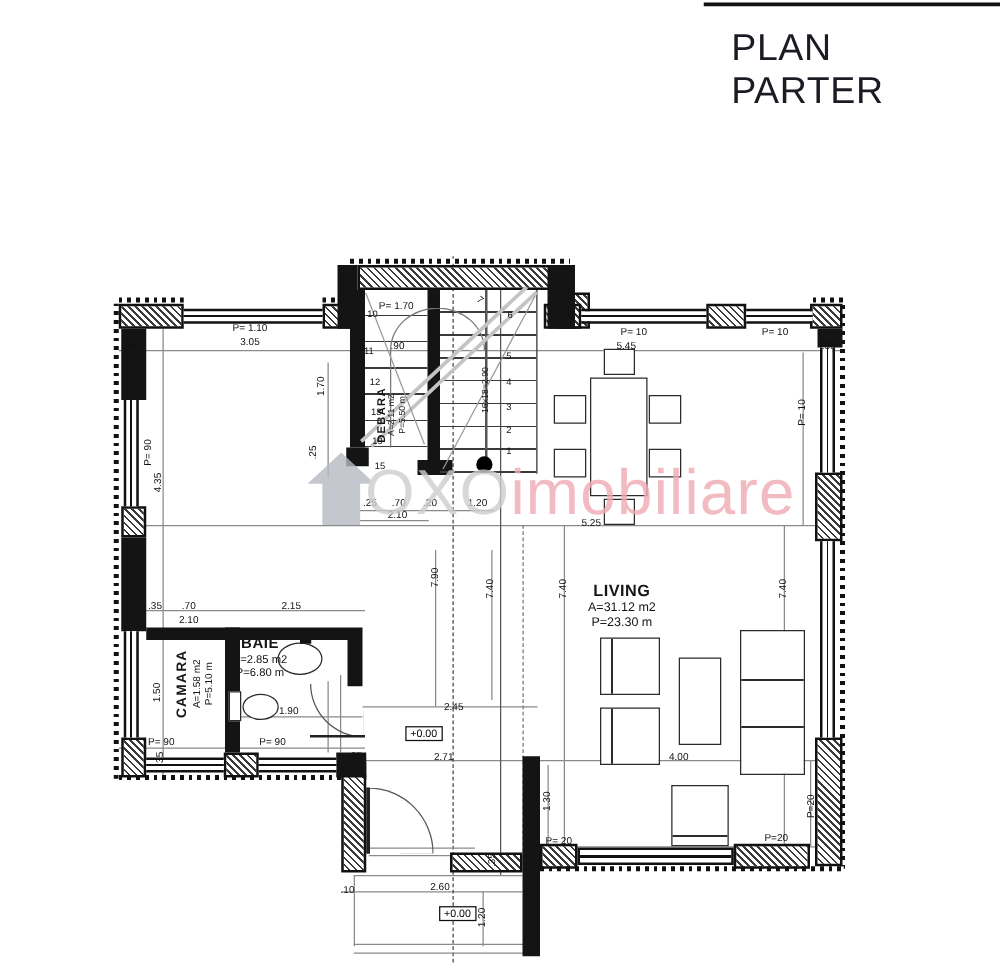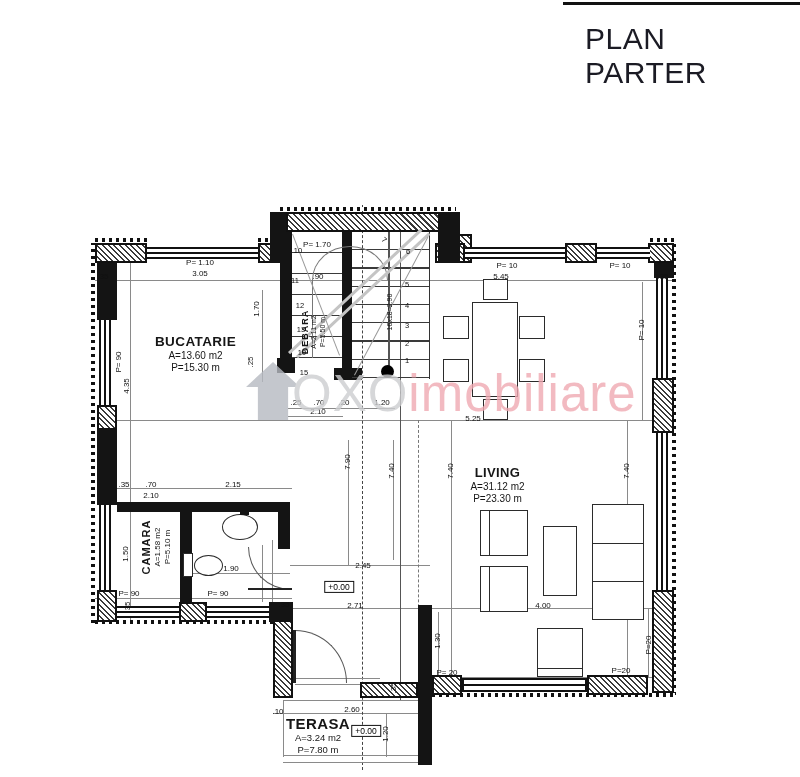--- a/index.html
+++ b/index.html
@@ -191,44 +191,39 @@
   <div class="furn ellipse" style="left:222px;top:514px;width:36px;height:26px"></div>
   <div class="wall" style="left:240px;top:511px;width:9px;height:4px"></div>
   <div class="furn" style="left:183px;top:553px;width:10px;height:24px"></div>
   <div class="furn ellipse" style="left:194px;top:555px;width:29px;height:21px"></div>
   <div class="arc" style="left:248px;top:547px;width:43px;height:43px;border:1.2px solid #555;border-top:none;border-right:none;border-bottom-left-radius:100% 100%"></div>
   <div class="wall" style="left:248px;top:588px;width:44px;height:2px;background:#222"></div>
 
   <div class="arc" style="left:295px;top:630px;width:52px;height:53px;border:1.2px solid #555;border-left:none;border-bottom:none;border-top-right-radius:100% 100%"></div>
   <div class="wall" style="left:293px;top:630px;width:2.5px;height:53px;background:#222"></div>
 
-  <div class="room" style="left:133px;top:334px;width:125px">
-    <div class="nm" style="font-size:13.5px">BUCATARIE</div>
-    <div class="ln" style="font-size:10px">A=13.60 m2</div>
-    <div class="ln" style="font-size:10px">P=15.30 m</div>
-  </div>
   <div class="room rot" style="left:314px;top:332px;width:82px">
     <div class="nm" style="font-size:9px;letter-spacing:1px">DEBARA</div>
     <div class="ln" style="font-size:7px">A=2.11 m2</div>
     <div class="ln" style="font-size:7px">P=5.50 m</div>
   </div>
   <div class="room rot" style="left:156px;top:547px;width:100px">
     <div class="nm" style="font-size:11px;letter-spacing:1px">CAMARA</div>
     <div class="ln" style="font-size:8px">A=1.58 m2</div>
     <div class="ln" style="font-size:8px">P=5.10 m</div>
   </div>
+  <div class="room" style="left:172px;top:508px;width:72px">
+    <div class="nm" style="font-size:12px">BAIE</div>
+    <div class="ln" style="font-size:9px">A=2.85 m2</div>
+    <div class="ln" style="font-size:9px">P=6.80 m</div>
+  </div>
   <div class="room" style="left:450px;top:466px;width:95px">
     <div class="nm" style="font-size:13px">LIVING</div>
     <div class="ln" style="font-size:10px">A=31.12 m2</div>
     <div class="ln" style="font-size:10px">P=23.30 m</div>
-  </div>
-  <div class="room" style="left:282px;top:715px;width:72px">
-    <div class="nm" style="font-size:15px">TERASA</div>
-    <div class="ln" style="font-size:9.5px">A=3.24 m2</div>
-    <div class="ln" style="font-size:9.5px">P=7.80 m</div>
   </div>
 
   <span class="lvl" style="left:339px;top:587px">+0.00</span>
   <span class="lvl" style="left:366px;top:731px">+0.00</span>
 
   <span class="dim" style="left:200px;top:263px">P= 1.10</span>
   <span class="dim" style="left:200px;top:274px">3.05</span>
   <span class="dim" style="left:103px;top:277px">.35</span>
   <span class="dim" style="left:507px;top:266px">P= 10</span>
   <span class="dim" style="left:501px;top:277px">5.45</span>

